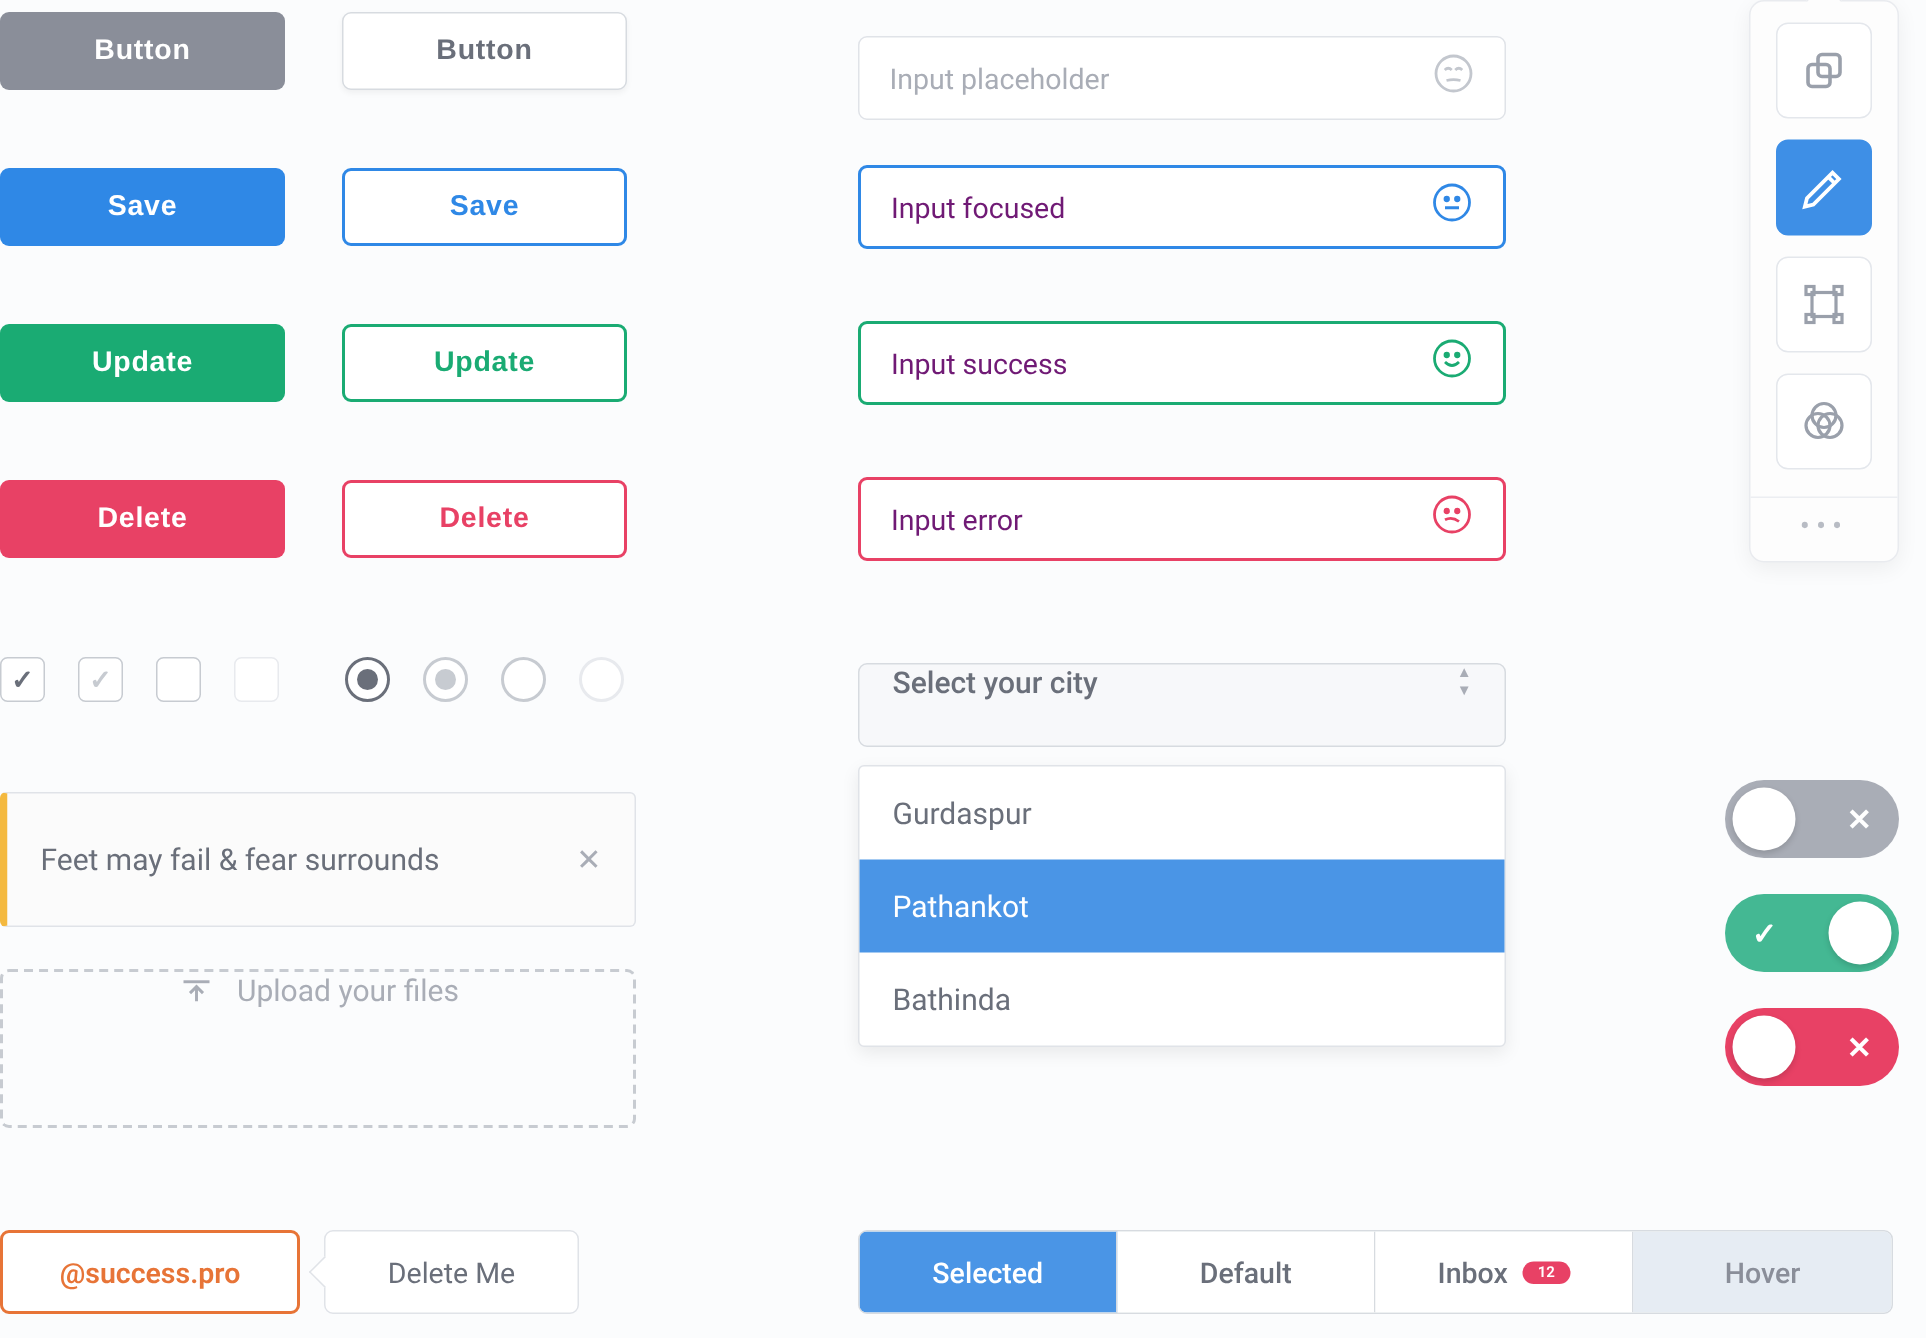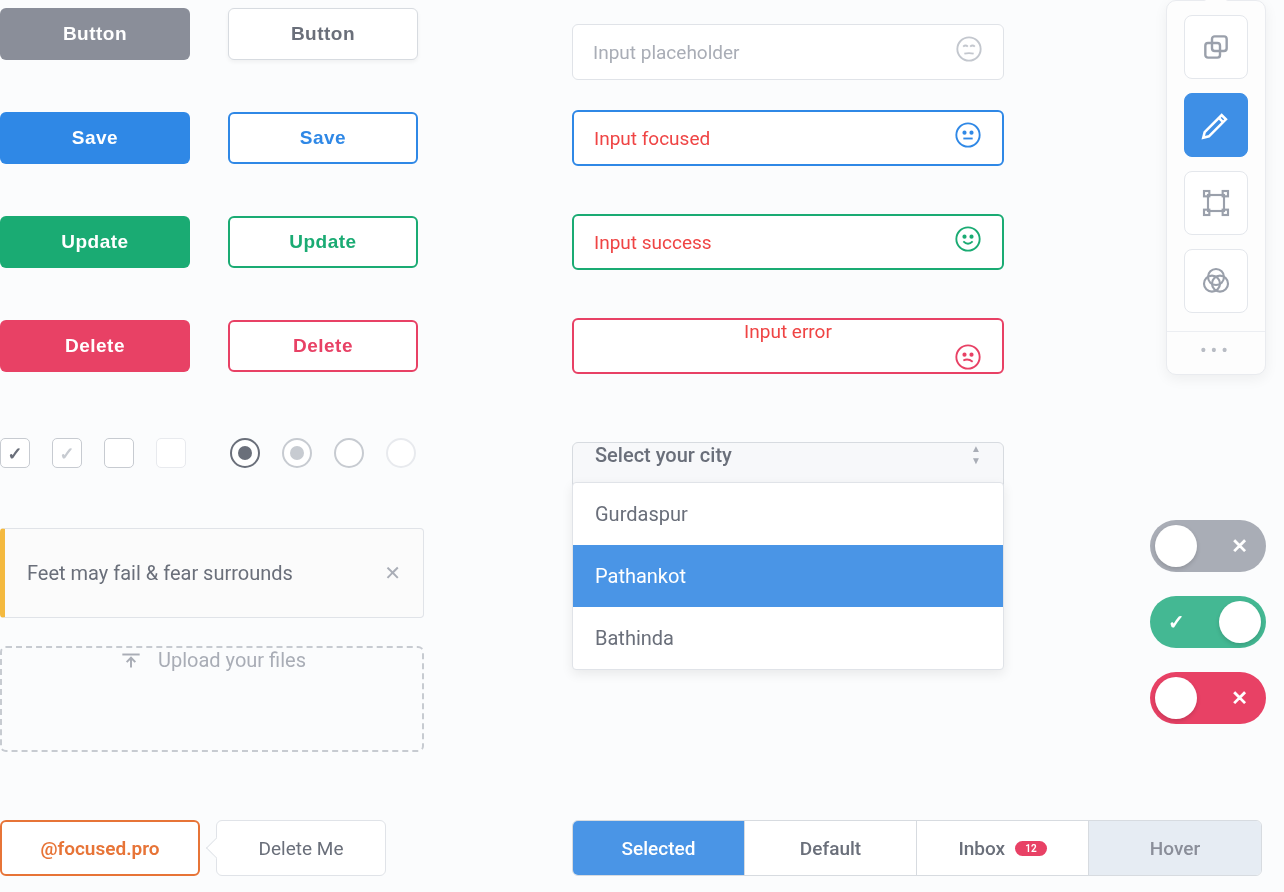--- a/index.html
+++ b/index.html
@@ -41,30 +41,30 @@
 
 .input-wrap {
   position: absolute;
   width: 432px;
   height: 56px;
   border-radius: 6px;
   display: flex;
   align-items: center;
   padding: 0 20px;
   font-size: 19px;
-  color: #ef4444;
+  color: #701a75;
   background: #fff;
 }
 .input-placeholder { border: 1px solid #e0e3e8; color: #a9adb6; left: 572px; top: 24px; }
 .input-placeholder .face { color: #c3c7ce; }
 .input-focused { border: 2px solid #2f88e6; left: 572px; top: 110px; }
 .input-focused .face { color: #2f88e6; }
 .input-success { border: 2px solid #1aab73; left: 572px; top: 214px; }
 .input-success .face { color: #1aab73; }
-.input-error { border: 2px solid #e84165; left: 572px; top: 318px; flex-direction: column; }
+.input-error { border: 2px solid #e84165; left: 572px; top: 318px; }
 .input-error .face { color: #e84165; }
 .face { margin-left: auto; font-size: 26px; }
 
 
 .checks { position: absolute; left: 0; top: 438px; display: flex; gap: 22px; align-items: center; }
 .chk { width: 30px; height: 30px; border-radius: 5px; border: 1.5px solid #c7cbd1; background: #fff; display: flex; align-items: center; justify-content: center; cursor: pointer; }
 .chk.checked::after { content: "✓"; color: #6a6f7a; font-size: 18px; font-weight: bold; }
 .chk.checked-light::after { content: "✓"; color: #c7cbd1; font-size: 18px; font-weight: bold; }
 .chk.faded { border-color: #e8eaee; }
 
@@ -105,21 +105,21 @@
   width: 432px; height: 56px;
   border: 1px solid #d7dbe0;
   border-radius: 6px;
   display: flex; align-items: flex-start; padding: 0 22px;
   font-size: 20px; color: #6a6f7a; font-weight: 500;
   background: #f7f8fa; cursor: pointer;
 }
 .select .caret { margin-left: auto; color: #a9adb6; display:flex; flex-direction:column; gap:1px; font-size:10px; }
 
 .dropdown {
-  position: absolute; left: 572px; top: 482px;
+  position: absolute; left: 572px; top: 510px;
   width: 432px;
   background: #fff;
   border: 1px solid #e0e3e8;
   border-radius: 4px;
   box-shadow: 0 4px 12px rgba(0,0,0,0.08);
 }
 .dd-item { height: 62px; display: flex; align-items: center; padding: 0 22px; font-size: 20px; color: #6a6f7a; cursor: pointer; }
 .dd-item.sel { background: #4a95e6; color: #fff; }
 
 
@@ -339,21 +339,21 @@
     <span class="mark">✓</span>
     <div class="knob"></div>
   </div>
   <div class="toggle off-red">
     <div class="knob"></div>
     <span class="mark">✕</span>
   </div>
 </div>
 
 <div class="promo">
-  <div class="promo-handle">@focused.pro</div>
+  <div class="promo-handle">@success.pro</div>
   <div class="promo-follow">Delete Me</div>
 </div>
 
 <div class="tabs">
   <div class="tab selected">Selected</div>
   <div class="tab">Default</div>
   <div class="tab">
     <span>Inbox</span>
     <span class="badge">12</span>
   </div>

